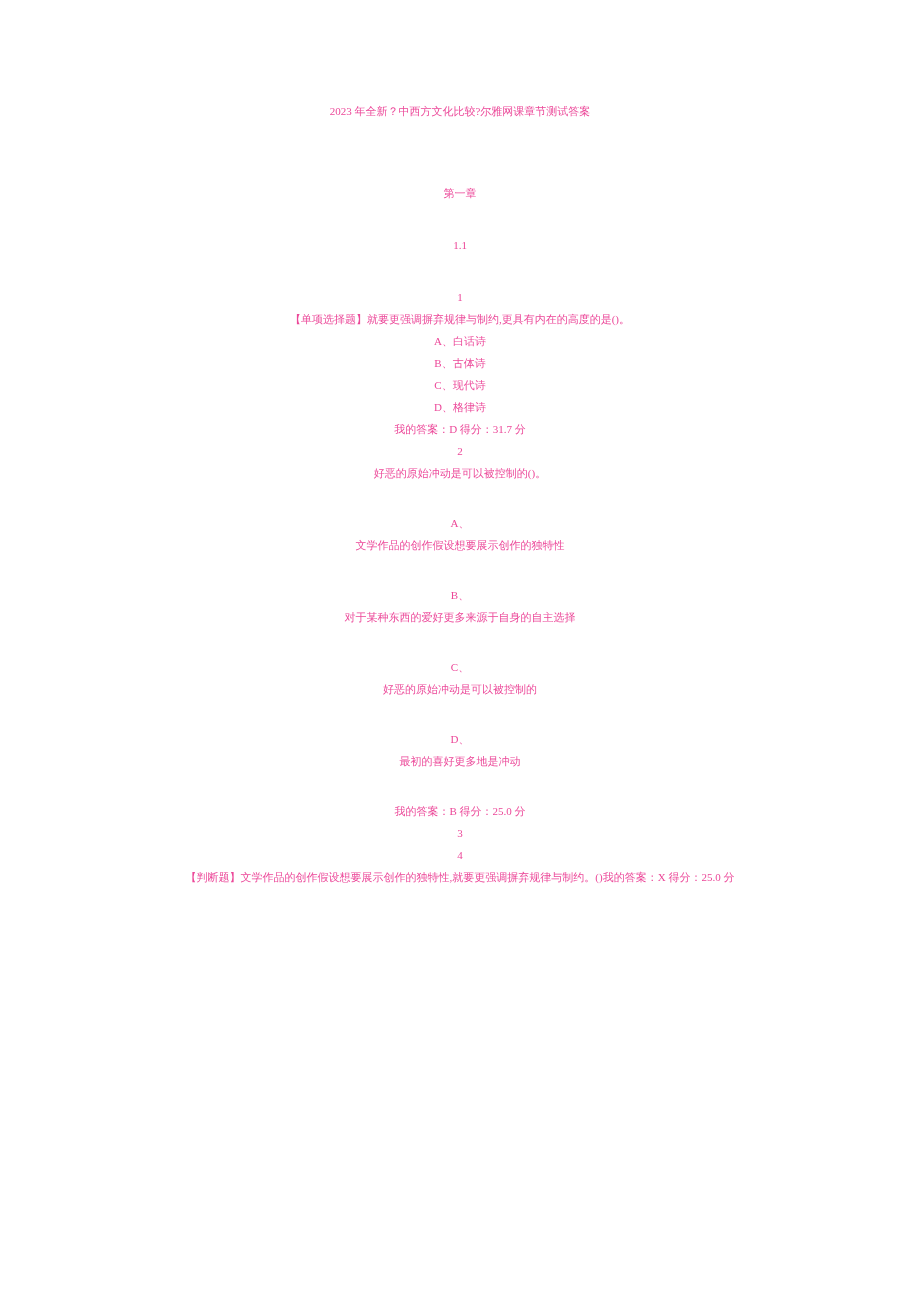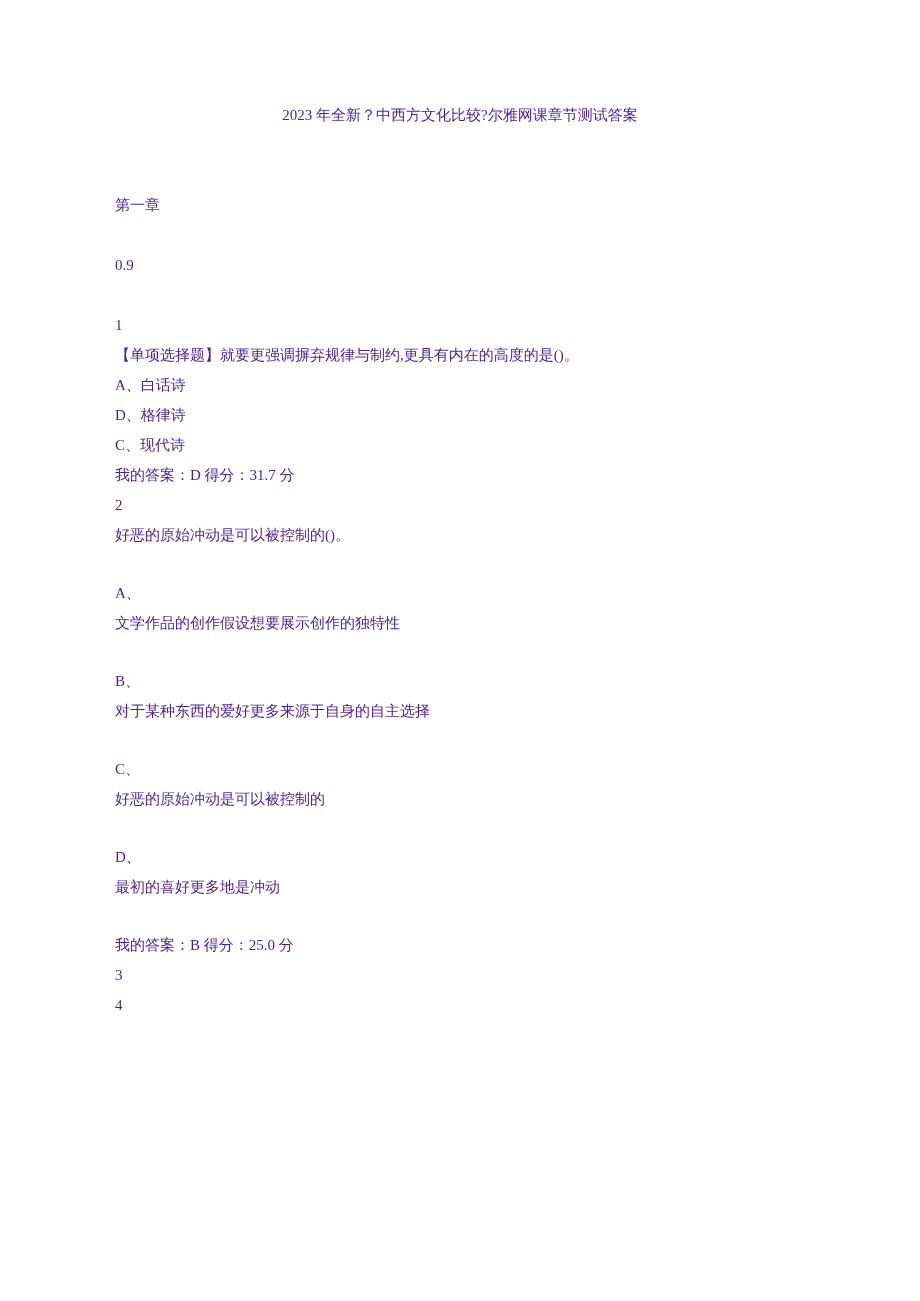--- a/index.html
+++ b/index.html
@@ -4,56 +4,58 @@
   <style>
     body {
       margin: 0;
       padding: 0;
       background: #ffffff;
       font-family: "SimSun", "宋体", serif;
       width: 920px;
     }
     .page {
       padding: 100px 115px 80px 115px;
-      font-size: 15px;
+      font-size: 11px;
       line-height: 2.0;
-      color: #4c1d95;
+      color: #ec4899;
     }
     .title {
       text-align: center;
       margin-bottom: 60px;
     }
     .chapter {
       margin-bottom: 30px;
     }
     .section {
       margin-bottom: 30px;
     }
     p {
       margin: 0;
+      text-align: center;
     }
     .spacer {
       height: 28px;
     }
   </style>
 </head>
 <body>
 
 <div class="page">
   <p class="title">2023 年全新？中西方文化比较?尔雅网课章节测试答案</p>
 
   <p class="chapter">第一章</p>
 
-  <p class="section">0.9</p>
+  <p class="section">1.1</p>
 
   <p>1</p>
   <p>【单项选择题】就要更强调摒弃规律与制约,更具有内在的高度的是()。</p>
   <p>A、白话诗</p>
+  <p>B、古体诗</p>
+  <p>C、现代诗</p>
   <p>D、格律诗</p>
-  <p>C、现代诗</p>
   <p>我的答案：D 得分：31.7 分</p>
 
   <p>2</p>
   <p>好恶的原始冲动是可以被控制的()。</p>
   <div class="spacer"></div>
   <p>A、</p>
   <p>文学作品的创作假设想要展示创作的独特性</p>
   <div class="spacer"></div>
   <p>B、</p>
   <p>对于某种东西的爱好更多来源于自身的自主选择</p>
@@ -62,13 +64,14 @@
   <p>好恶的原始冲动是可以被控制的</p>
   <div class="spacer"></div>
   <p>D、</p>
   <p>最初的喜好更多地是冲动</p>
   <div class="spacer"></div>
   <p>我的答案：B 得分：25.0 分</p>
 
   <p>3</p>
 
   <p>4</p>
+  <p>【判断题】文学作品的创作假设想要展示创作的独特性,就要更强调摒弃规律与制约。()我的答案：X 得分：25.0 分</p>
 </div>
 
 </body></html>

